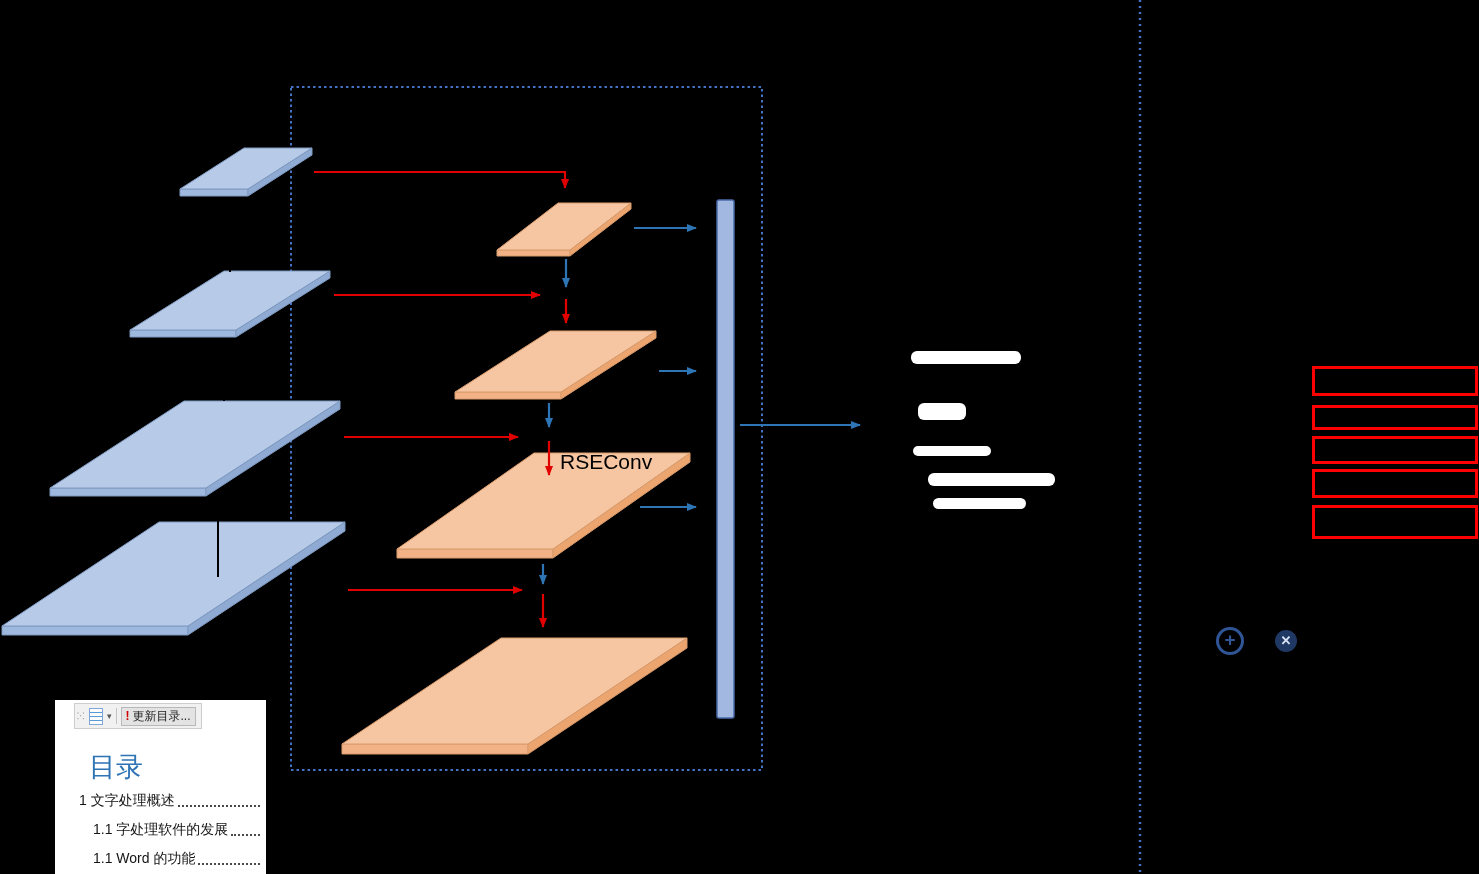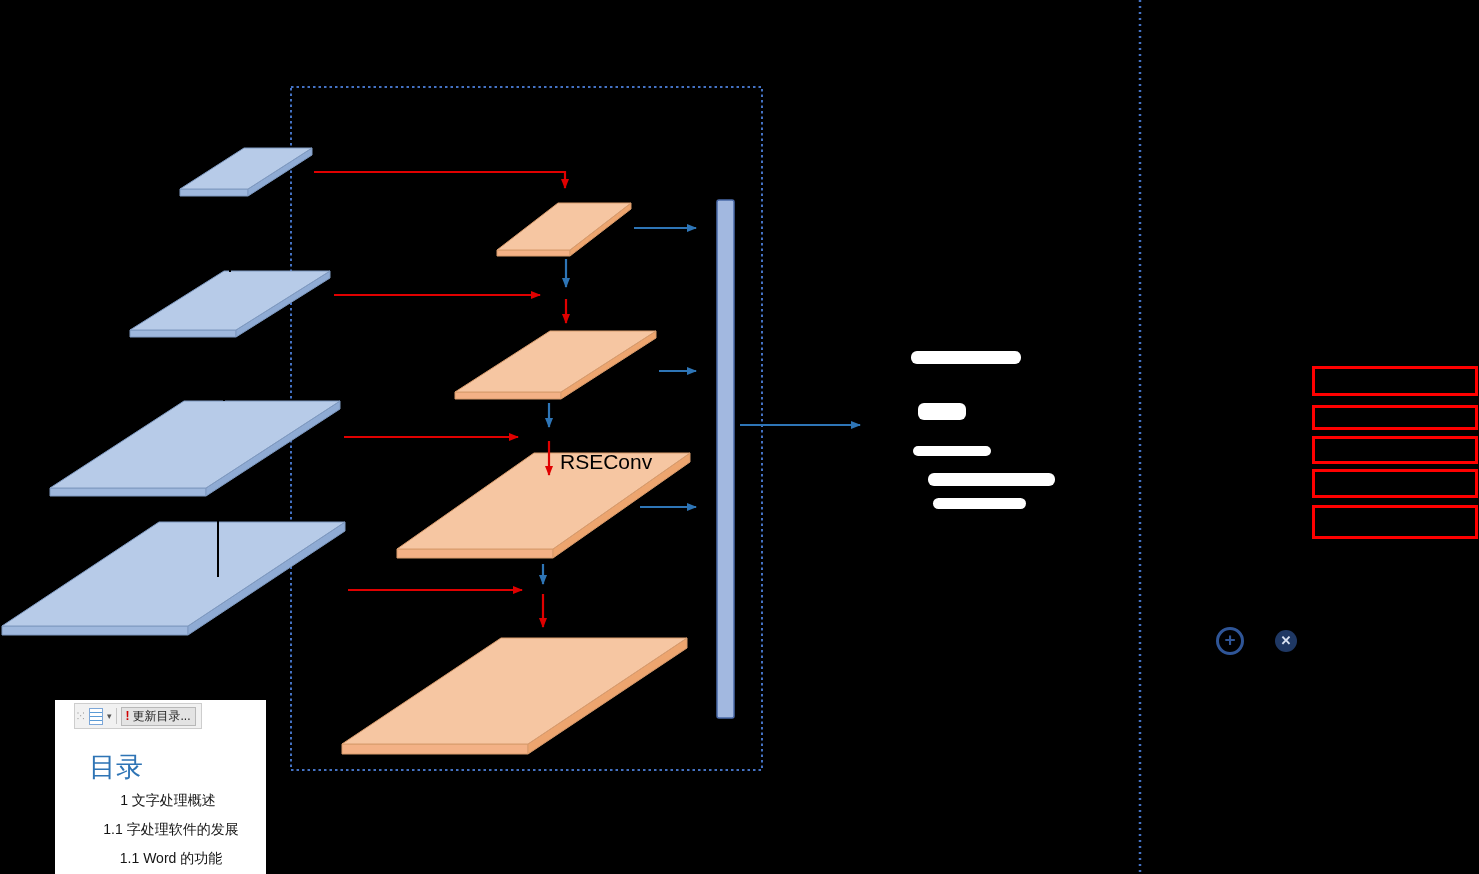--- a/index.html
+++ b/index.html
@@ -31,23 +31,23 @@
   .doc-icon{display:inline-block;width:12px;height:15px;background-color:#fff;
             background-image:repeating-linear-gradient(to bottom,transparent 0 3px,#5b9bd5 3px 4px);
             border:1px solid #7da7d8;}
   .caret{color:#555;font-size:9px;}
   .tb-sep{width:1px;height:16px;background:#c4c4c4;}
   .update-btn{display:flex;align-items:center;gap:3px;border:1px solid #b8b8b8;background:#e3e3e3;
               font-family:"Liberation Sans",sans-serif;font-size:12px;color:#222;height:19px;
               padding:0 4px;cursor:pointer;}
   .warn{color:#d00000;font-weight:bold;font-size:12px;}
   .toc-title{position:absolute;left:34px;top:38px;font-size:27px;color:#2e74b5;margin-top:11px;}
-  .toc-list{position:absolute;left:24px;right:3px;top:92px;display:flex;flex-direction:column;gap:11px;align-items:center;}
+  .toc-list{position:absolute;left:24px;right:3px;top:92px;display:flex;flex-direction:column;gap:11px;}
   .toc-entry{display:flex;align-items:flex-end;font-size:14px;color:#141414;}
-  .toc-entry.lvl2{margin-left:6px;}
+  .toc-entry.lvl2{margin-left:14px;}
   .leader{flex:1;border-bottom:2px dotted #4a4a4a;margin:0 3px 3px 3px;}
 </style>
 </head>
 <body>
 
 <div class="stage">
 
   <svg width="1479" height="874" viewBox="0 0 1479 874">
     <defs>
       <marker id="mr" markerWidth="12" markerHeight="10" refX="9" refY="4" orient="auto" markerUnits="userSpaceOnUse">

